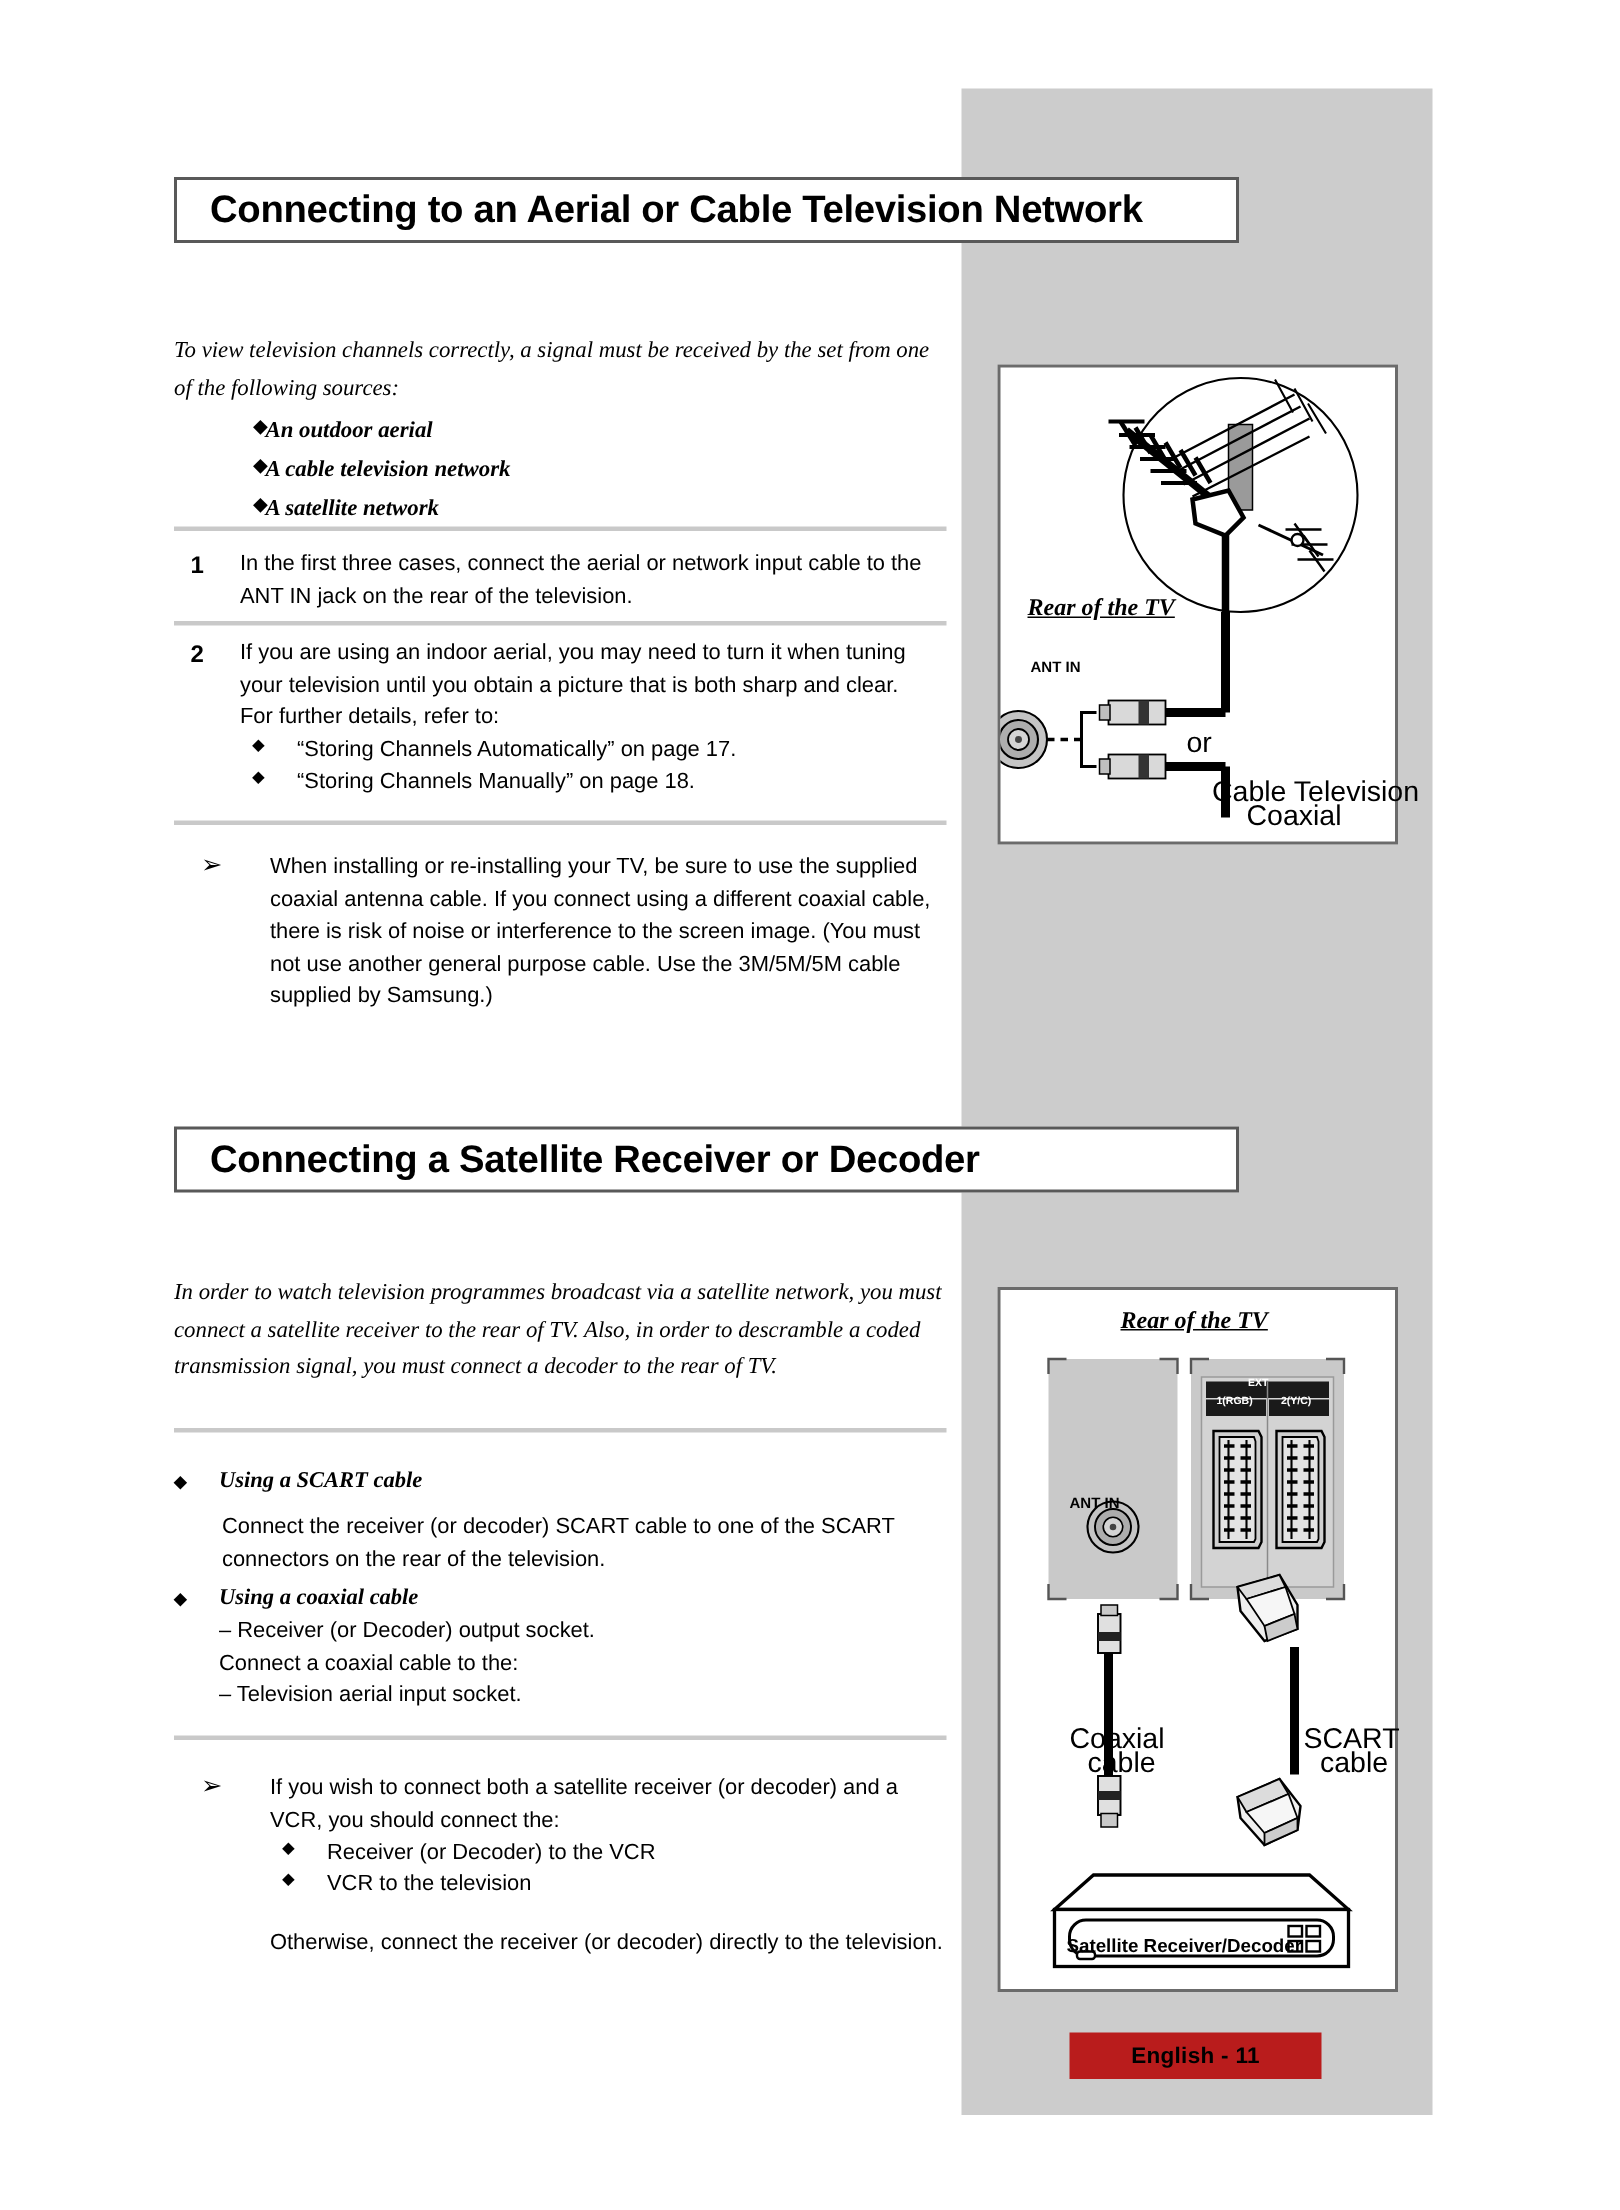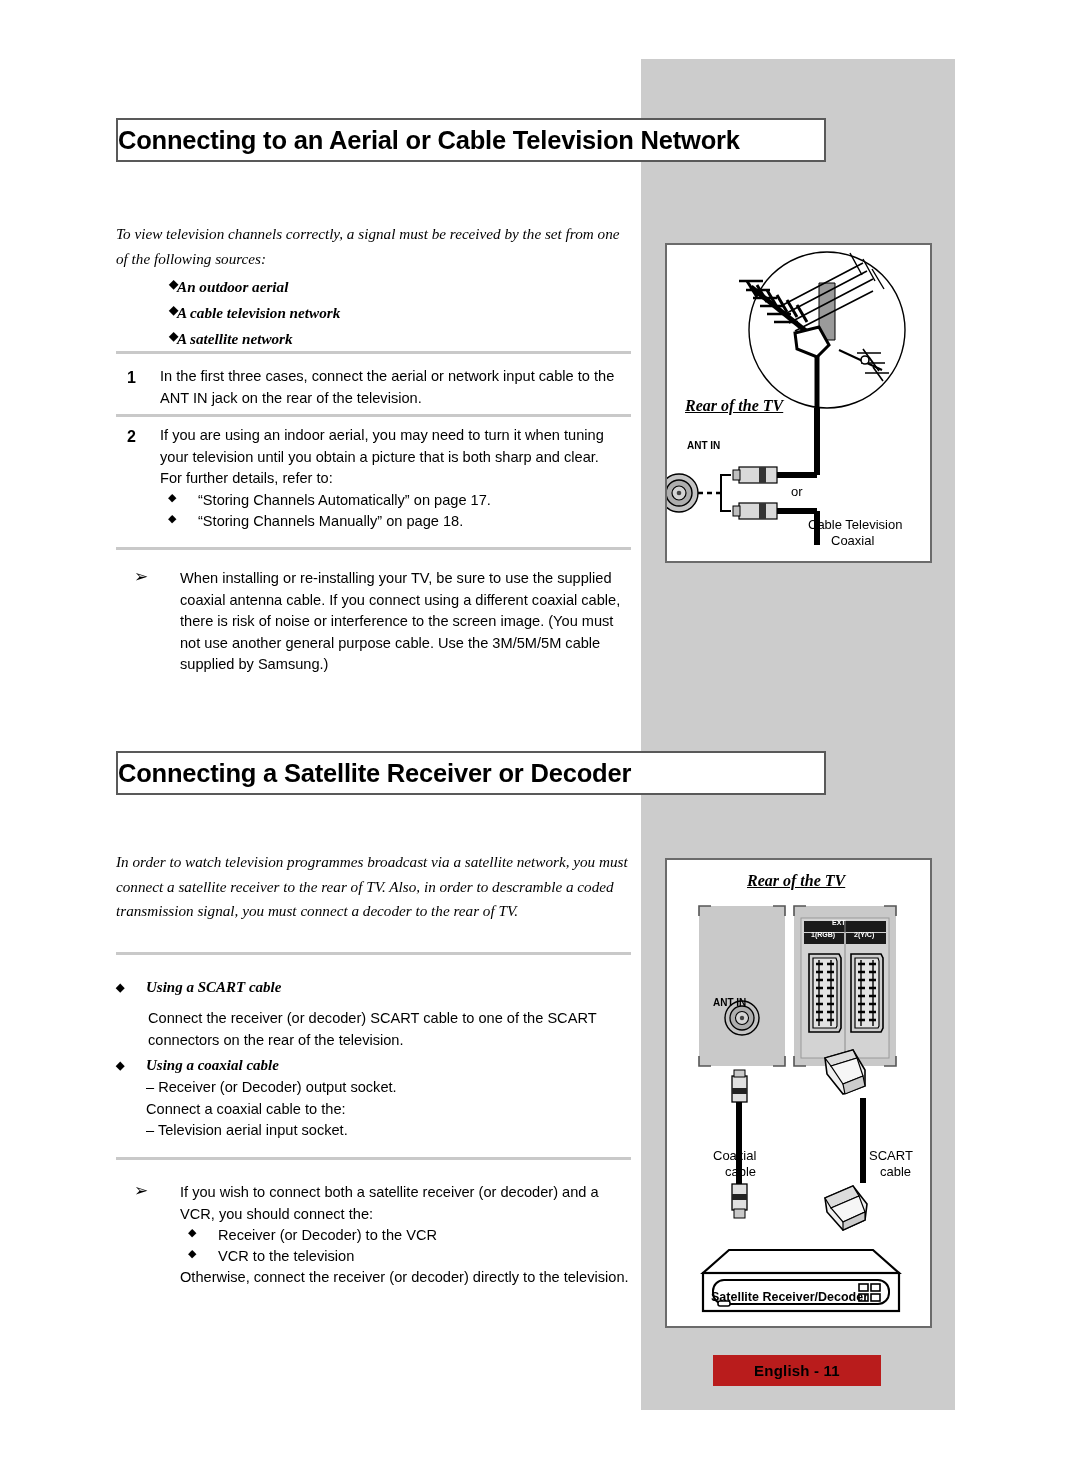--- a/index.html
+++ b/index.html
@@ -35,20 +35,21 @@
     background: #ffffff;
     border: 2px solid #595959;
     display: flex;
     align-items: center;
     box-sizing: border-box;
   }
   .title-bar .title-text {
     font-size: 25.5px;
     font-weight: bold;
     letter-spacing: -0.2px;
+    padding-left: 22px;
     white-space: nowrap;
     font-family: "Liberation Sans", sans-serif;
   }
   #title-bar-1 { left: 116px; top: 118px; width: 710px; height: 44px; }
   #title-bar-2 { left: 116px; top: 751px; width: 710px; height: 44px; }
 
   
   .col {
     position: absolute;
     left: 116px;
@@ -189,21 +190,21 @@
     white-space: nowrap;
   }
   .small-cap {
     position: absolute;
     font-size: 10px;
     font-weight: bold;
     white-space: nowrap;
   }
   .cap {
     position: absolute;
-    font-size: 13px;
+    font-size: 19px;
     text-align: center;
     line-height: 1.25;
     white-space: nowrap;
   }
   .cap-bold {
     position: absolute;
     font-size: 12.5px;
     font-weight: bold;
     white-space: nowrap;
   }
@@ -387,21 +388,21 @@
       <span class="sub-bullets">
         <span class="sub-bullet">
           <span class="dia">◆</span>
           <span>Receiver (or Decoder) to the VCR</span>
         </span>
         <span class="sub-bullet">
           <span class="dia">◆</span>
           <span>VCR to the television</span>
         </span>
       </span>
-      <span class="dash-line" style="">Otherwise, connect the receiver (or decoder) directly to the television.</span>
+      <span class="dash-line" style="margin-top:18px;">Otherwise, connect the receiver (or decoder) directly to the television.</span>
     </span>
   </div>
 
   <div class="diagram" id="diagram-2">
     <span class="rear-label" style="left:80px; top:12px;">Rear of the TV</span>
 
     <svg width="263" height="430" viewBox="0 0 263 430" style="position:absolute; left:0; top:38px;">
 
       <g>
         <rect x="32" y="8" width="86" height="160" fill="#c9c9c9" stroke="none"></rect>

